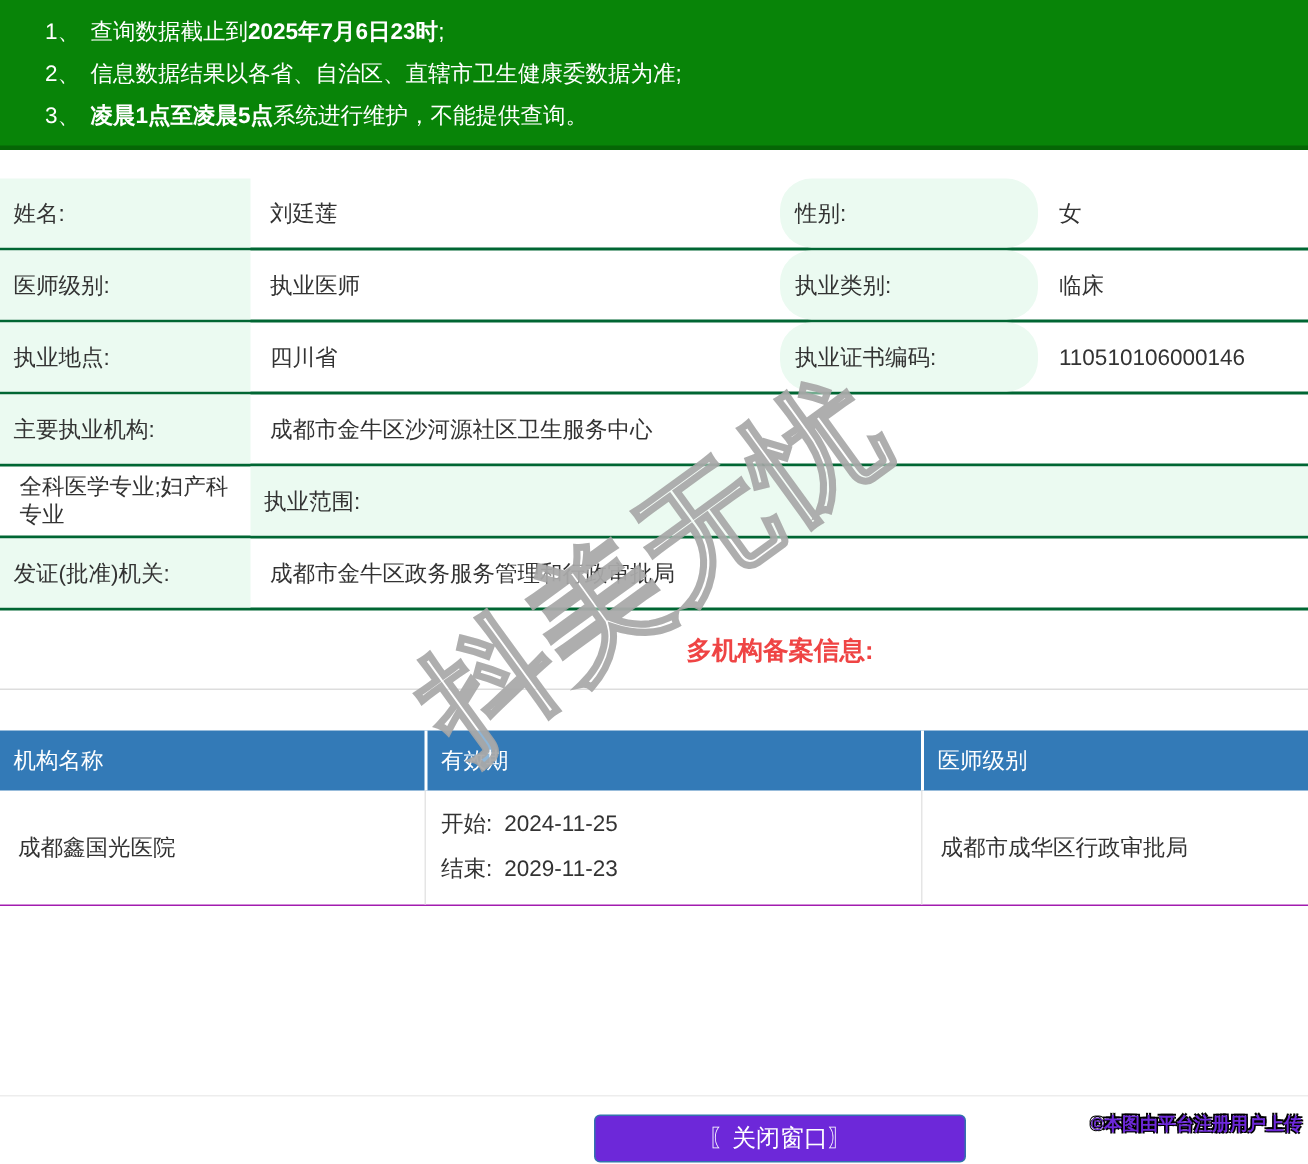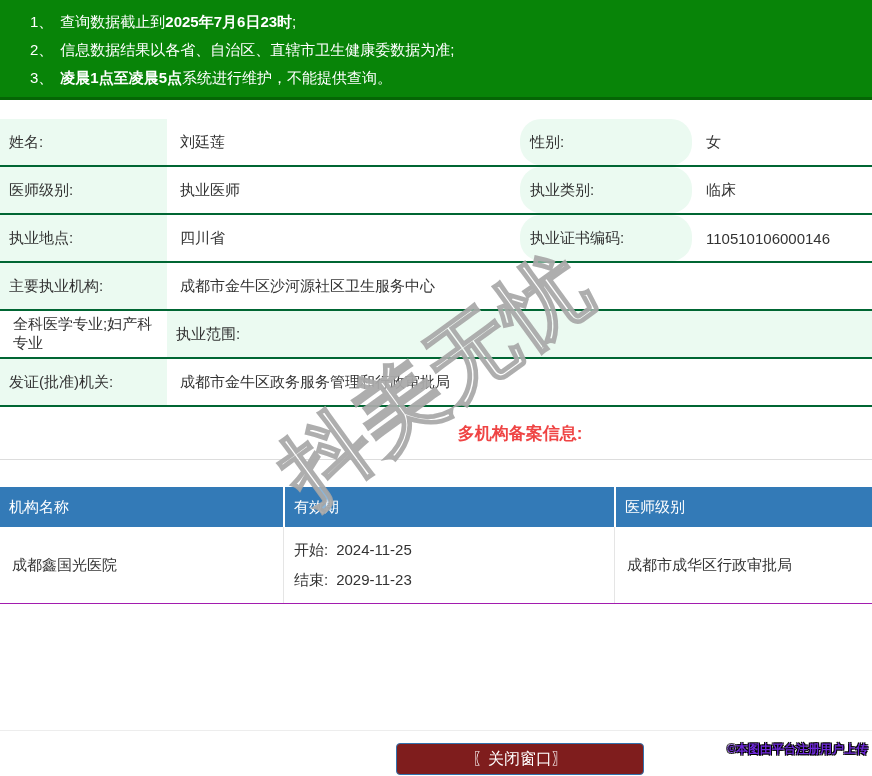--- a/index.html
+++ b/index.html
@@ -40,21 +40,21 @@
           border-bottom:1px solid #a21caf; font-size:15px; }
   .fcell { display:flex; align-items:center; padding-left:12px; border-left:1px solid #e5e5e5; }
   .fcell:first-child { border-left:none; }
   .fcell.validity { flex-direction:column; align-items:flex-start; justify-content:center; padding-left:10px; }
   .validity div { line-height:30px; }
   .vlabel { margin-right:8px; }
 
   
   .spacer { height:127px; border-bottom:1px solid #ededed; }
   .btnwrap { margin-left:168px; padding-top:12px; text-align:center; }
-  .close-btn { width:248px; height:32px; background:#7f1d1d; color:#fff; font-size:16px;
+  .close-btn { width:248px; height:32px; background:#6d28d9; color:#fff; font-size:16px;
                border:1px solid #3273ae; border-radius:4px; cursor:pointer;
                font-family:"Liberation Sans","DejaVu Sans",sans-serif; }
 
   
   .watermark { position:absolute; left:258px; top:330px; height:96px; line-height:96px;
                transform:rotate(-36deg); transform-origin:center;
                font-size:86px; font-weight:700; letter-spacing:3px; white-space:nowrap;
                color:rgba(255,255,255,0.45); -webkit-text-stroke:2px rgba(165,165,165,0.9);
                pointer-events:none; z-index:5; }
 

